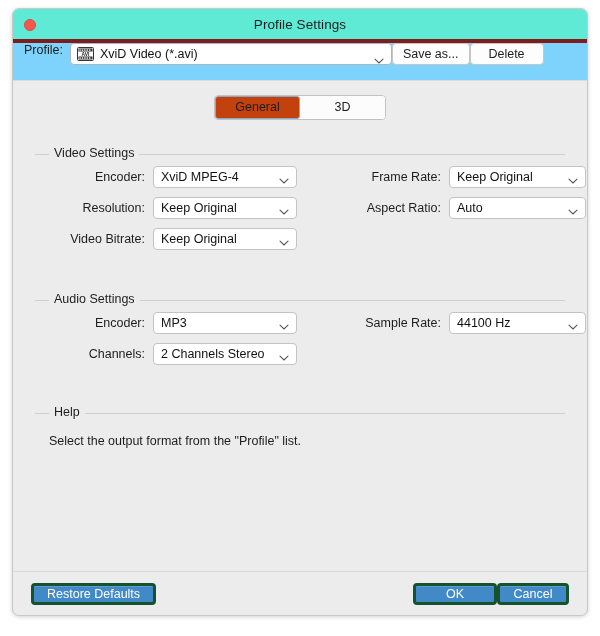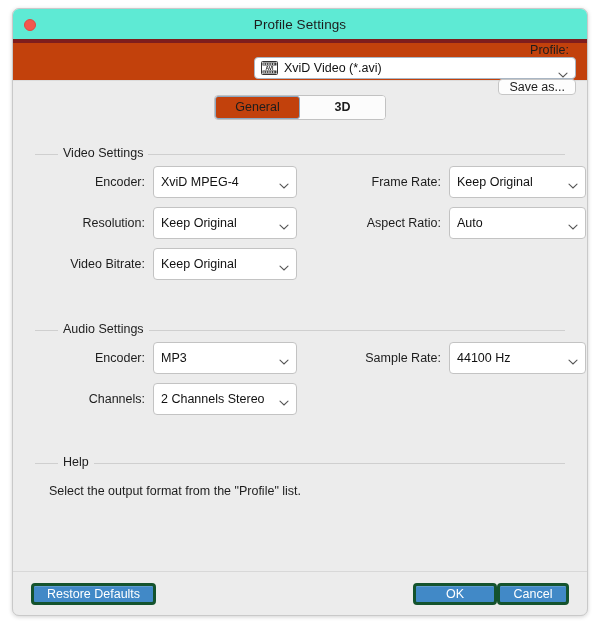--- a/index.html
+++ b/index.html
@@ -52,26 +52,25 @@
   .title-text {
     font-size: 13.5px;
     color: #1d1d1d;
     letter-spacing: 0.1px;
   }
 
   
   .profile-row {
     height: 38px;
     display: flex;
-    align-items: flex-end;
+    align-items: flex-start;
     padding: 0 11px;
-    background: #c2410c;
+    background: #7dd3fc;
     border-bottom: 1px solid #dcdcdc;
     box-sizing: border-box;
-    flex-direction: column;
   }
   .profile-label {
     font-size: 12.5px;
     color: #1d1d1d;
     margin-right: 7px;
   }
   .profile-select {
     position: relative;
     flex: 0 0 auto;
     width: 322px;
@@ -141,42 +140,42 @@
     cursor: default;
     box-sizing: border-box;
   }
   .tab.active {
     background: #c2410c;
     border: 1px solid #8ba9c4;
     border-radius: 3px;
     line-height: 21px;
   }
   .tab + .tab { border-left: 1px solid #d6d6d6; }
-  .tab.active + .tab { border-left: none; font-weight: bold; }
+  .tab.active + .tab { border-left: none; }
 
   
   .content { padding: 0 22px; }
 
   .group {
     position: relative;
     margin-top: 20px;
     padding-top: 10px;
   }
   .group-line {
     position: absolute;
     top: 8px;
     left: 0;
     right: 0;
     height: 1px;
     background: #cfcfcf;
   }
   .group-title {
     position: absolute;
     top: 0px;
-    left: 23px;
+    left: 14px;
     background: #ececec;
     padding: 0 5px;
     font-size: 12.5px;
     color: #1d1d1d;
   }
   .group-body { padding-top: 10px; }
 
   .field-row {
     display: flex;
     align-items: center;
@@ -195,21 +194,21 @@
     color: #1d1d1d;
     text-align: right;
     margin-right: 8px;
     white-space: nowrap;
   }
   .col-left  .flabel { width: 110px; }
   .col-right .flabel { width: 100px; }
 
   .sel {
     position: relative;
-    height: 32px;
+    height: 22px;
     background: #ffffff;
     border: 1px solid #c3c3c3;
     border-radius: 4px;
     display: flex;
     align-items: center;
     padding: 0 20px 0 7px;
     box-sizing: border-box;
     font-size: 12.5px;
     color: #111;
     white-space: nowrap;
@@ -298,20 +297,21 @@
       </span>
       <span class="profile-value">XviD Video (*.avi)</span>
       <span class="chev">
         <svg viewBox="0 0 10 7" width="10" height="7">
             <path d="M1 1.6 L5 5.4 L9 1.6" fill="none" stroke="#555" stroke-width="1.1" stroke-linecap="round"></path>
           </svg>
       </span>
     </div>
 
     <button class="pb-btn">Save as...</button>
+    <button class="pb-btn">Delete</button>
   </div>
 
   <div class="tabs-wrap">
     <div class="tabs">
       <div class="tab active">General</div>
       <div class="tab">3D</div>
     </div>
   </div>
 
   <div class="content">

